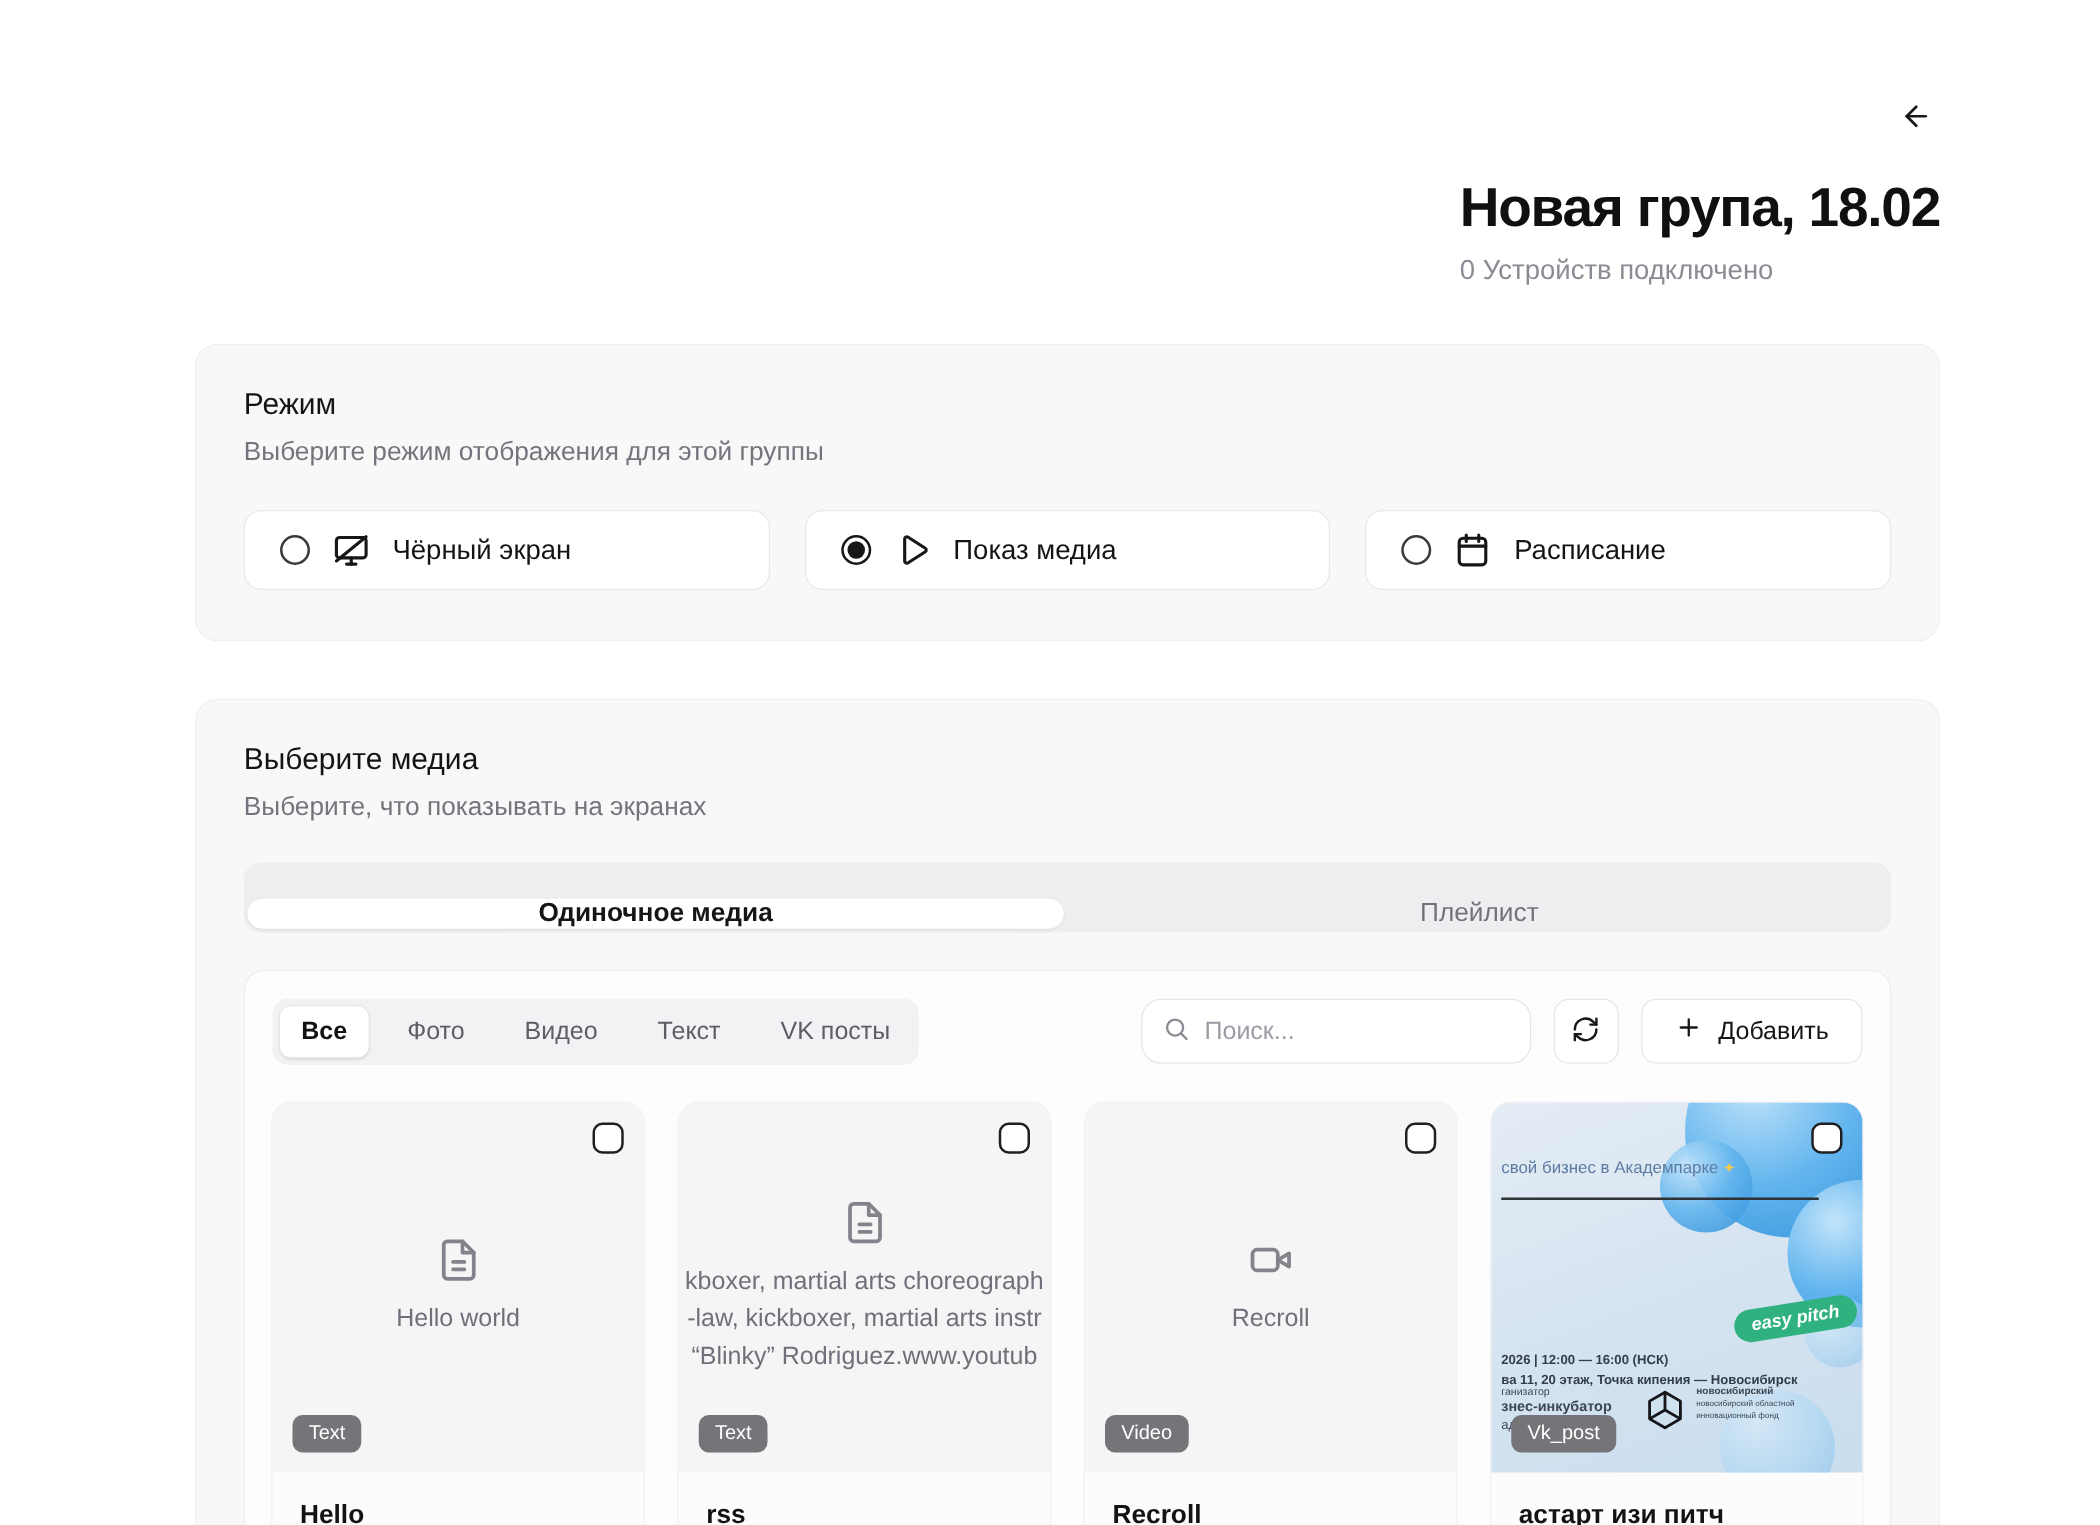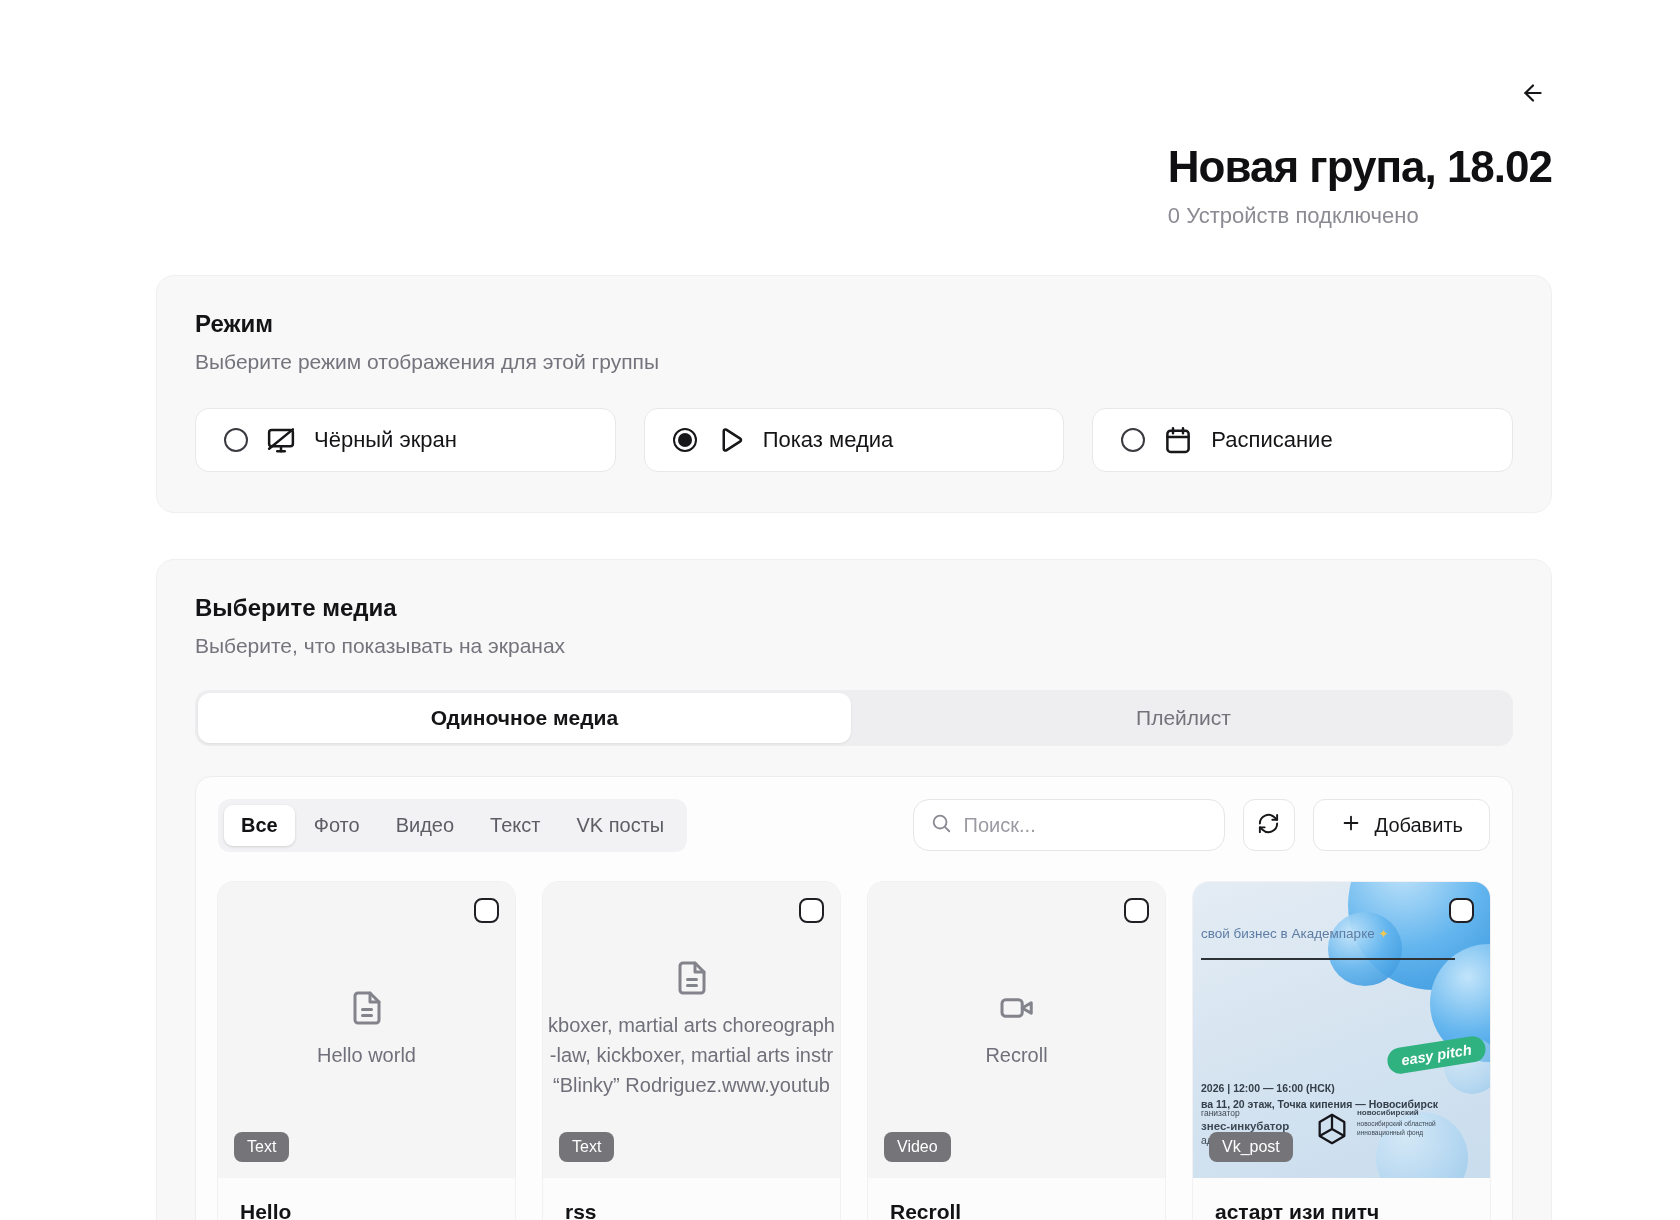--- a/index.html
+++ b/index.html
@@ -11,47 +11,47 @@
   
   .header { display:flex; align-items:flex-end; gap:30px;flex-direction:column; }
   .back-btn { background:none; border:none; cursor:pointer; margin-top:28px; padding:6px; color:#17171a; }
   .back-btn svg { width:26px; height:26px; display:block; }
   h1.title { font-size:44px; font-weight:bold; letter-spacing:-1px; color:#101013; line-height:1.15; }
   .subtitle { margin-top:10px; font-size:22px; color:#8b8b93; }
 
   
   .section-card { background:#f8f8f9; border:1px solid #f0f0f2; border-radius:18px;
     padding:34px 38px 40px; margin-top:46px; }
-  .section-card h2 { font-size:24px; font-weight:bold; color:#141417; }
+  .section-card h2 { font-size:24px; font-weight:normal; color:#141417; }
   .section-card p.sub { font-size:21px; color:#74747c; margin-top:12px; }
 
   
   .options { margin-top:34px; display:grid; grid-template-columns:repeat(3,1fr); gap:28px; }
   .option { display:flex; align-items:center; gap:18px; height:64px; padding:0 28px;
     background:#ffffff; border:1.5px solid #e8e8ea; border-radius:14px; cursor:pointer; }
   .radio { width:24px; height:24px; border:2px solid #3a3a40; border-radius:50%;
     flex:0 0 auto; position:relative; background:#fff; }
   .radio.checked { border-color:#17171a; }
   .radio.checked::after { content:""; position:absolute; inset:3px; border-radius:50%; background:#17171a; }
   .oicon svg { width:30px; height:30px; display:block; color:#17171a; }
   .olabel { font-size:22px; font-weight:500; color:#141417; }
 
   
-  .tabs { margin-top:32px; height:56px; background:#eeeef0; border-radius:14px; display:flex; }
+  .tabs { margin-top:32px; height:56px; background:#eeeef0; border-radius:14px; display:flex;align-items:flex-end; }
   .tab { flex:1; display:flex; align-items:center; justify-content:center;
     font-size:21px; color:#73737b; cursor:pointer; border-radius:12px; margin:3px; }
   .tab.active { background:#ffffff; color:#151518; font-weight:bold;
     box-shadow:0 1px 3px rgba(0,0,0,.07); }
 
   
   .panel { margin-top:30px; background:#fdfdfe; border:1px solid #ededf0; border-radius:16px;
     padding:22px; }
   .toolbar { display:flex; align-items:center; gap:18px; }
   .chips { display:inline-flex; align-items:center; background:#f2f2f4; border-radius:12px;
-    padding:6px; gap:2px; }
+    padding:6px; gap:14px; }
   .chip { font-size:20px; color:#5d5d66; padding:9px 17px; border-radius:9px; cursor:pointer;
     white-space:nowrap; }
   .chip.active { background:#ffffff; color:#121215; font-weight:bold;
     box-shadow:0 1px 3px rgba(0,0,0,.14); }
   .spacer { flex:1; }
   .search { width:312px; height:52px; background:#fff; border:1.5px solid #e6e6e9;
     border-radius:16px; display:flex; align-items:center; gap:12px; padding:0 16px; }
   .search svg { width:22px; height:22px; color:#8a8a92; flex:0 0 auto; }
   .search input { border:none; outline:none; font-size:20px; width:100%; background:transparent;
     font-family:"Liberation Sans", sans-serif; color:#17171a; }

